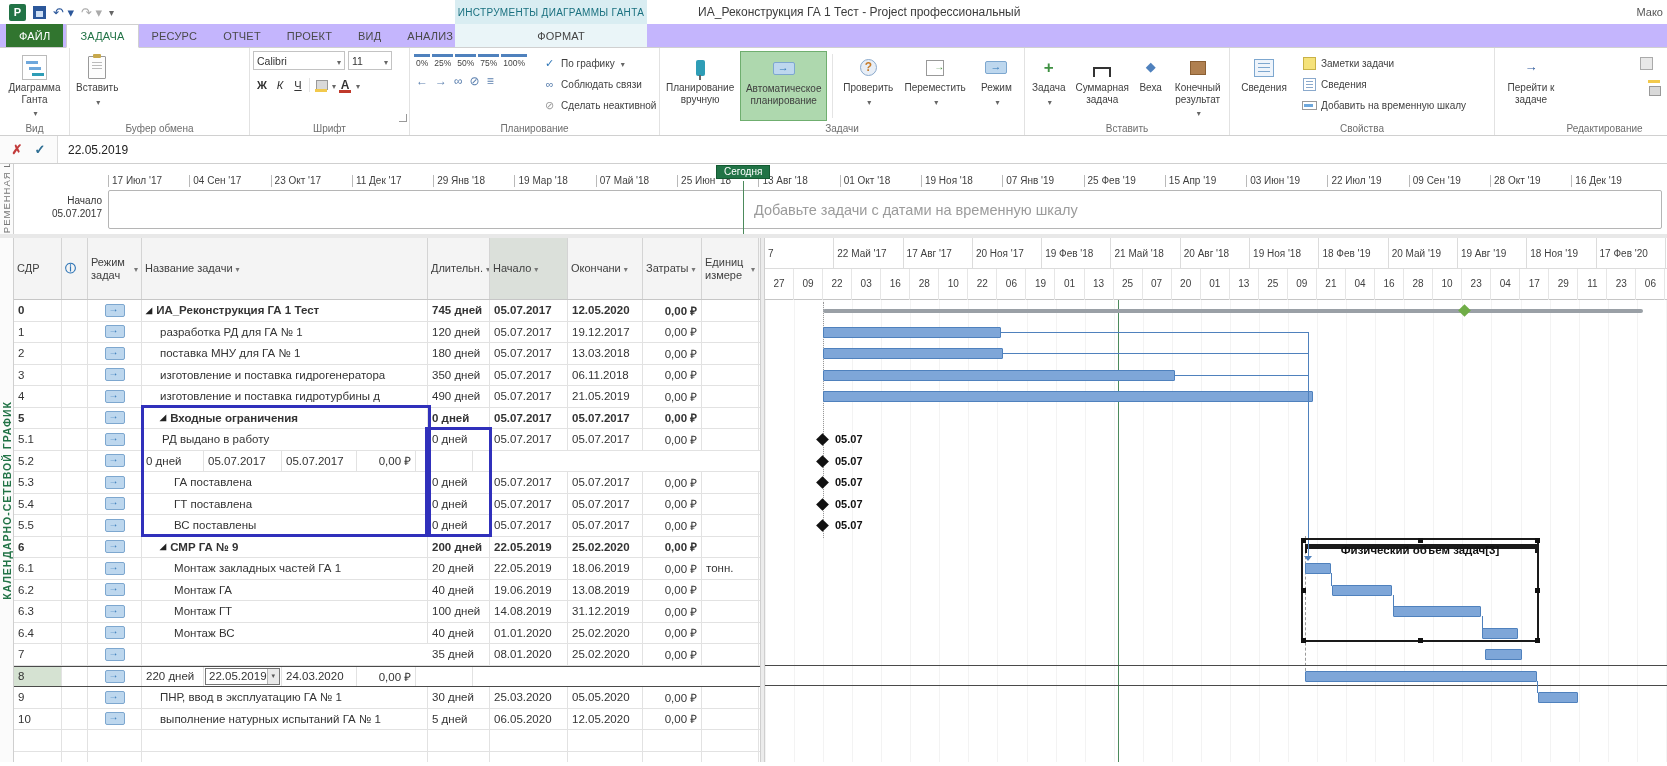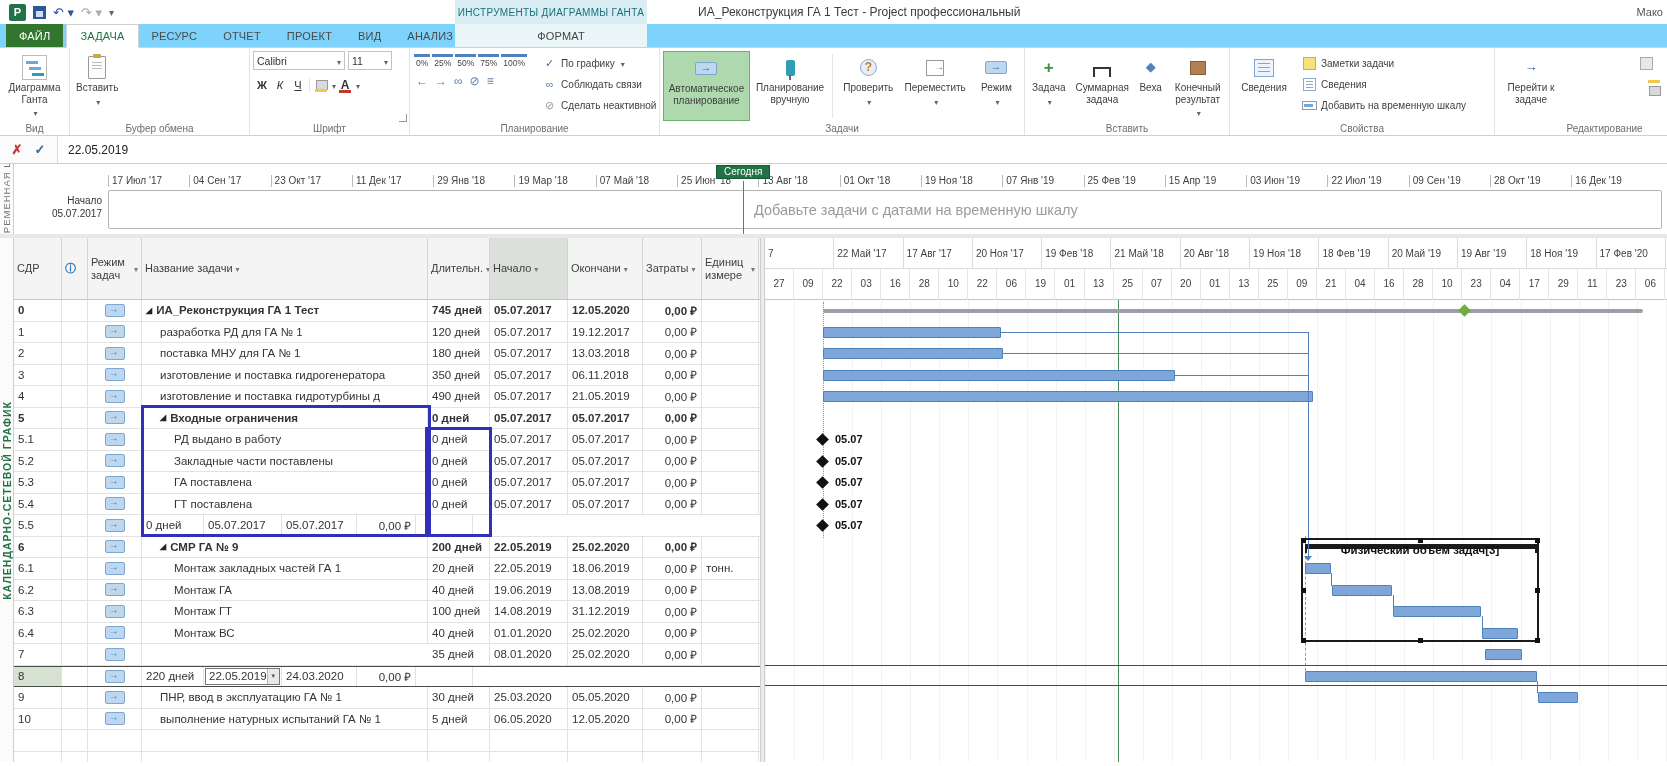--- a/index.html
+++ b/index.html
@@ -12,21 +12,21 @@
 .app-logo::after{content:"P"}
 .q-save{width:13px;height:13px;background:#2b579a;position:relative}
 .q-save::after{content:"";position:absolute;left:3px;top:5px;width:7px;height:6px;background:#cfe0f5}
 .q-undo{color:#2b579a;font-size:13px}.q-undo::after{content:"↶ ▾"}
 .q-redo{color:#aaa;font-size:13px}.q-redo::after{content:"↷ ▾"}
 .q-cust{color:#666;font-size:10px}.q-cust::after{content:"▾"}
 .ctx-header{position:absolute;left:455px;top:0;width:192px;height:24px;background:#d9edf2;color:#19707f;font-size:10px;display:flex;align-items:center;justify-content:center;letter-spacing:.3px;z-index:1}
 .tb-title{position:absolute;left:50%;top:0;height:24px;transform:translateX(-42%);display:flex;align-items:center;font-size:12px;color:#3c3c3c;white-space:nowrap}
 .tb-user{position:absolute;right:4px;top:0;height:24px;display:flex;align-items:center;font-size:11px;color:#555}
 
-.tabs{height:24px;background:#7dd3fc;border-bottom:1px solid #d0d0d0;display:flex;align-items:stretch;position:relative;padding-left:6px}
+.tabs{height:24px;background:#c4b5fd;border-bottom:1px solid #d0d0d0;display:flex;align-items:stretch;position:relative;padding-left:6px}
 .ctxbg{position:absolute;left:455px;width:192px;top:0;bottom:0;background:#eaf5f8}
 .tab{display:flex;align-items:center;padding:0 13px;font-size:11px;color:#4a4a4a;letter-spacing:.2px;position:relative;z-index:1}
 .tab.file{background:#31752f;color:#fff;margin-right:3px}
 .tab.active{background:#fff;border:1px solid #d0d0d0;border-bottom:1px solid #fff;color:#217346;margin-bottom:-1px}
 .tab.ctx{margin-left:58px;color:#444}
 
 .ribbon{height:88px;background:#fff;border-bottom:1px solid #d0d0d0;display:flex;overflow:hidden}
 .rgroup{position:relative;border-right:1px solid #e2e2e2;padding:3px 3px 14px;display:flex;gap:3px;flex-shrink:0}
 .glabel{position:absolute;bottom:1px;left:0;right:0;text-align:center;font-size:10px;color:#6e6e6e;white-space:nowrap;overflow:hidden}
 .bigbtn{display:flex;flex-direction:column;align-items:center;gap:2px;padding:4px 3px 0;font-size:10px;color:#3f3f3f;text-align:center;line-height:1.15;cursor:default}
@@ -255,31 +255,31 @@
         </div>
       <div class="smallbtn">
           <span class="sicon" style="color:#999">⊘</span>
           <span>Сделать неактивной</span>
         </div>
     </div>
     <div class="glabel">Планирование</div>
   </div>
 
   <div class="rgroup" style="width:365px">
+    <div class="bigbtn" style="width:78px">
+      <span class="bicon">
+          <span class="i-pin"></span>
+        </span>
+      <span>Планирование вручную</span>
+    </div>
     <div class="bigbtn selgreen" style="width:92px">
       <span class="bicon">
           <span class="i-auto"></span>
         </span>
       <span>Автоматическое планирование</span>
-    </div>
-    <div class="bigbtn" style="width:78px">
-      <span class="bicon">
-          <span class="i-pin"></span>
-        </span>
-      <span>Планирование вручную</span>
     </div>
     <span class="vdiv"></span>
     <div class="bigbtn" style="width:64px">
       <span class="bicon">
           <span class="i-q"></span>
         </span>
       <span>Проверить</span>
         <span class="caret"></span>
     </div>
     <div class="bigbtn" style="width:70px">
@@ -556,37 +556,34 @@
           <div class="td" style="width: 75px;">05.07.2017</div>
           <div class="td r" style="width: 59px;">0,00 ₽</div>
           <div class="td" style="width: 57px;"></div>
         </div>
         <div class="tr">
           <div class="td" style="width: 48px;">5.1</div>
           <div class="td" style="width: 26px;"></div>
           <div class="td" style="width: 54px;">
             <div class="mode-icon"></div>
           </div>
-          <div class="td" style="width: 286px; padding-left: 32px;">
+          <div class="td" style="width: 286px; padding-left: 20px;">
             <span>РД выдано в работу</span>
           </div>
           <div class="td" style="width: 62px;">0 дней</div>
           <div class="td" style="width: 78px;">05.07.2017</div>
           <div class="td" style="width: 75px;">05.07.2017</div>
           <div class="td r" style="width: 59px;">0,00 ₽</div>
           <div class="td" style="width: 57px;"></div>
         </div>
         <div class="tr">
           <div class="td" style="width: 48px;">5.2</div>
           <div class="td" style="width: 26px;"></div>
           <div class="td" style="width: 54px;">
             <div class="mode-icon"></div>
-          </div>
-          <div class="td" style="width: 286px; padding-left: 32px;">
-            <span>Закладные части поставлены</span>
           </div>
           <div class="td" style="width: 62px;">0 дней</div>
           <div class="td" style="width: 78px;">05.07.2017</div>
           <div class="td" style="width: 75px;">05.07.2017</div>
           <div class="td r" style="width: 59px;">0,00 ₽</div>
           <div class="td" style="width: 57px;"></div>
         </div>
         <div class="tr">
           <div class="td" style="width: 48px;">5.3</div>
           <div class="td" style="width: 26px;"></div>
@@ -615,20 +612,23 @@
           <div class="td" style="width: 78px;">05.07.2017</div>
           <div class="td" style="width: 75px;">05.07.2017</div>
           <div class="td r" style="width: 59px;">0,00 ₽</div>
           <div class="td" style="width: 57px;"></div>
         </div>
         <div class="tr">
           <div class="td" style="width: 48px;">5.5</div>
           <div class="td" style="width: 26px;"></div>
           <div class="td" style="width: 54px;">
             <div class="mode-icon"></div>
+          </div>
+          <div class="td" style="width: 286px; padding-left: 32px;">
+            <span>ВС поставлены</span>
           </div>
           <div class="td" style="width: 62px;">0 дней</div>
           <div class="td" style="width: 78px;">05.07.2017</div>
           <div class="td" style="width: 75px;">05.07.2017</div>
           <div class="td r" style="width: 59px;">0,00 ₽</div>
           <div class="td" style="width: 57px;"></div>
         </div>
         <div class="tr bold">
           <div class="td" style="width: 48px;">6</div>
           <div class="td" style="width: 26px;"></div>

